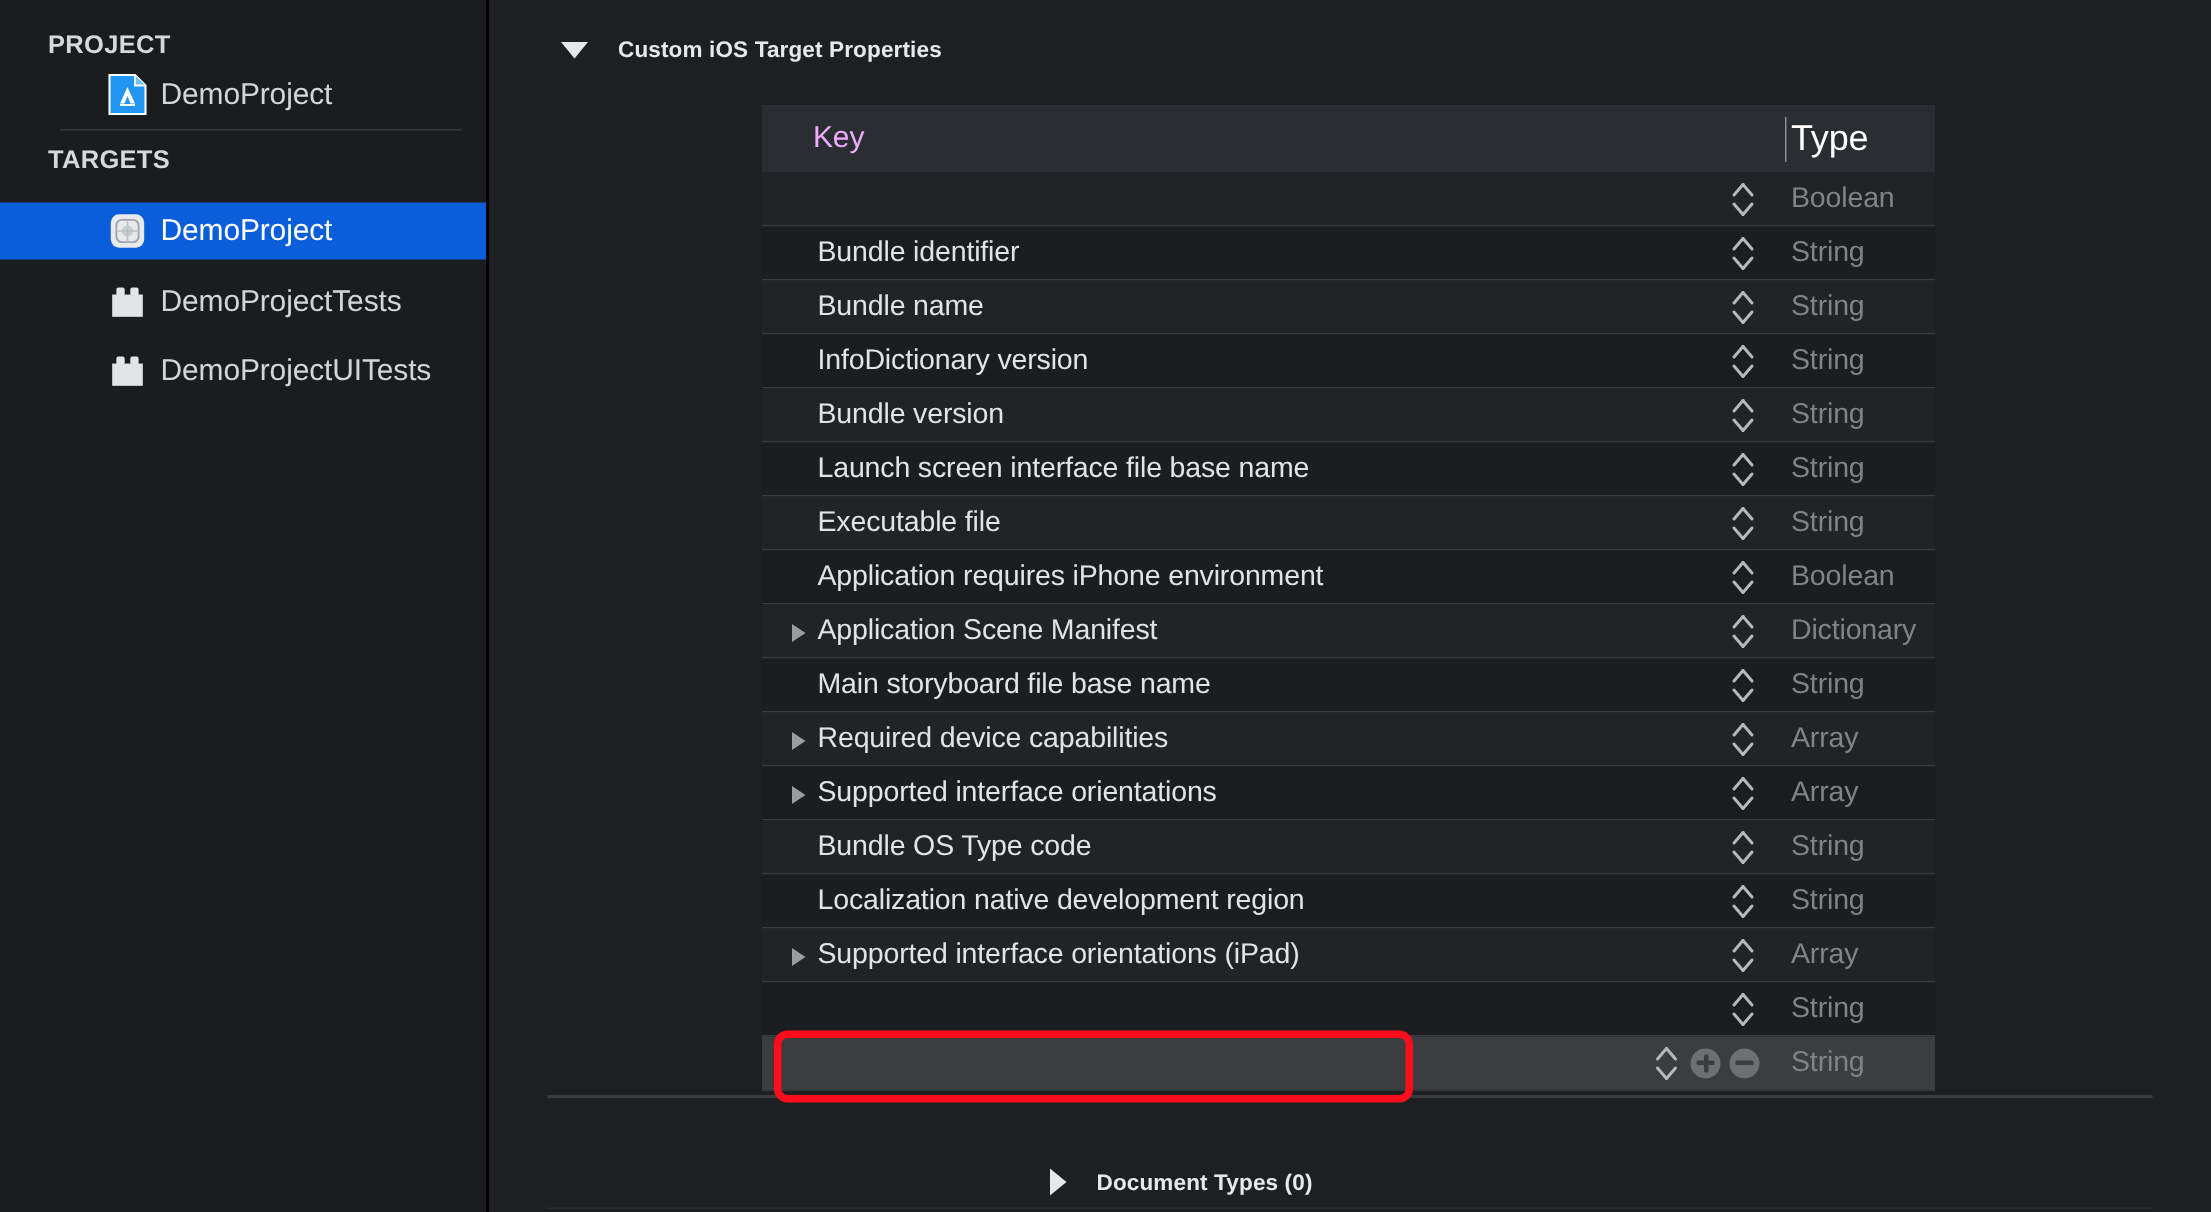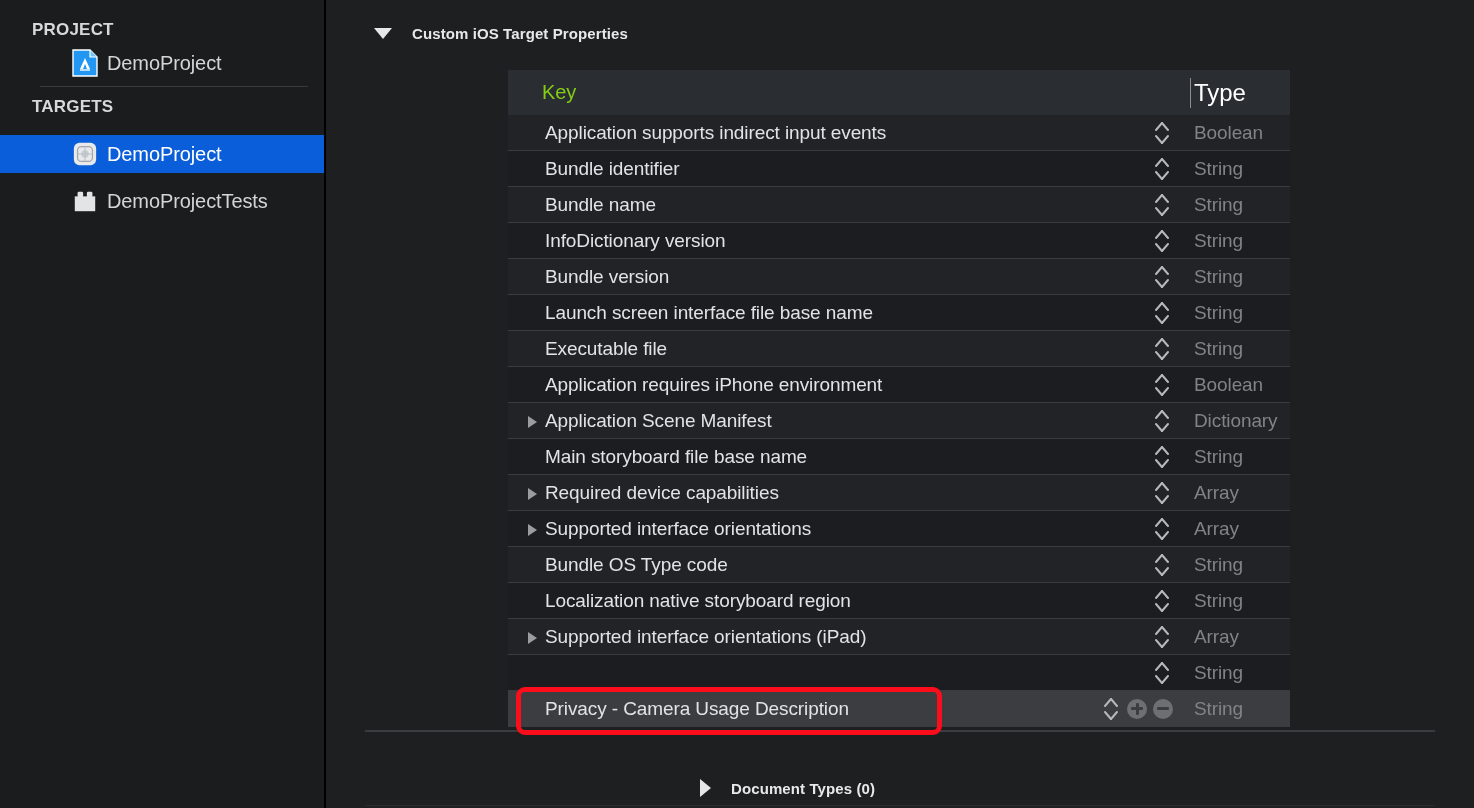--- a/index.html
+++ b/index.html
@@ -137,21 +137,21 @@
     position: relative;
     height: 45px;
     background: #2a2d31;
     display: flex;
     align-items: center;
   }
   #head-key {
     position: absolute;
     left: 34px;
     font-size: 20px;
-    color: #84cc16;
+    color: #f0abfc;
     letter-spacing: -0.1px;
   }
   #head-type {
     position: absolute;
     left: 686px;
     font-size: 24px;
     color: #ffffff;
     letter-spacing: -0.1px;
   }
   #head-col-sep {
@@ -303,20 +303,30 @@
       <span class="sb-icon">
         <svg width="26" height="28" viewBox="0 0 28 28">
           <rect x="3" y="9" width="22" height="16" fill="#e3e4e5"></rect>
           <rect x="6" y="4" width="6" height="6" rx="1.5" fill="#e3e4e5"></rect>
           <rect x="16" y="4" width="6" height="6" rx="1.5" fill="#e3e4e5"></rect>
         </svg>
       </span>
       <span class="sb-label">DemoProjectTests</span>
     </div>
 
+    <div class="sb-row" id="sb-row-uitests">
+      <span class="sb-icon">
+        <svg width="26" height="28" viewBox="0 0 28 28">
+          <rect x="3" y="9" width="22" height="16" fill="#e3e4e5"></rect>
+          <rect x="6" y="4" width="6" height="6" rx="1.5" fill="#e3e4e5"></rect>
+          <rect x="16" y="4" width="6" height="6" rx="1.5" fill="#e3e4e5"></rect>
+        </svg>
+      </span>
+      <span class="sb-label">DemoProjectUITests</span>
+    </div>
   </div>
 
   <div id="sidebar-divider-right"></div>
 
   <div id="main">
 
     <div id="section-header">
       <span class="disclosure-open"></span>
       <span id="section-title">Custom iOS Target Properties</span>
     </div>
@@ -325,21 +335,20 @@
       <div id="table-clip">
 
         <div id="table-head">
           <span id="head-key">Key</span>
           <span id="head-col-sep"></span>
           <span id="head-type">Type</span>
         </div>
 
         <div id="table-body">
             <div class="prow">
-              <span class="pkey">Application supports indirect input events</span>
               <span class="stepper"><svg width="18" height="24" viewBox="0 0 18 24">
                   <path d="M9 2 L15 9" stroke="#b6b8ba" stroke-width="2" fill="none" stroke-linecap="round"></path>
                   <path d="M9 2 L3 9" stroke="#b6b8ba" stroke-width="2" fill="none" stroke-linecap="round"></path>
                   <path d="M9 22 L15 15" stroke="#b6b8ba" stroke-width="2" fill="none" stroke-linecap="round"></path>
                   <path d="M9 22 L3 15" stroke="#b6b8ba" stroke-width="2" fill="none" stroke-linecap="round"></path>
                 </svg></span>
               <span class="ptype">Boolean</span>
             </div>
             <div class="prow alt">
               <span class="pkey">Bundle identifier</span>
@@ -458,21 +467,21 @@
               <span class="pkey">Bundle OS Type code</span>
               <span class="stepper"><svg width="18" height="24" viewBox="0 0 18 24">
                   <path d="M9 2 L15 9" stroke="#b6b8ba" stroke-width="2" fill="none" stroke-linecap="round"></path>
                   <path d="M9 2 L3 9" stroke="#b6b8ba" stroke-width="2" fill="none" stroke-linecap="round"></path>
                   <path d="M9 22 L15 15" stroke="#b6b8ba" stroke-width="2" fill="none" stroke-linecap="round"></path>
                   <path d="M9 22 L3 15" stroke="#b6b8ba" stroke-width="2" fill="none" stroke-linecap="round"></path>
                 </svg></span>
               <span class="ptype">String</span>
             </div>
             <div class="prow alt">
-              <span class="pkey">Localization native storyboard region</span>
+              <span class="pkey">Localization native development region</span>
               <span class="stepper"><svg width="18" height="24" viewBox="0 0 18 24">
                   <path d="M9 2 L15 9" stroke="#b6b8ba" stroke-width="2" fill="none" stroke-linecap="round"></path>
                   <path d="M9 2 L3 9" stroke="#b6b8ba" stroke-width="2" fill="none" stroke-linecap="round"></path>
                   <path d="M9 22 L15 15" stroke="#b6b8ba" stroke-width="2" fill="none" stroke-linecap="round"></path>
                   <path d="M9 22 L3 15" stroke="#b6b8ba" stroke-width="2" fill="none" stroke-linecap="round"></path>
                 </svg></span>
               <span class="ptype">String</span>
             </div>
             <div class="prow">
               <span class="tri"></span>
@@ -488,21 +497,20 @@
             <div class="prow alt">
               <span class="stepper"><svg width="18" height="24" viewBox="0 0 18 24">
                   <path d="M9 2 L15 9" stroke="#b6b8ba" stroke-width="2" fill="none" stroke-linecap="round"></path>
                   <path d="M9 2 L3 9" stroke="#b6b8ba" stroke-width="2" fill="none" stroke-linecap="round"></path>
                   <path d="M9 22 L15 15" stroke="#b6b8ba" stroke-width="2" fill="none" stroke-linecap="round"></path>
                   <path d="M9 22 L3 15" stroke="#b6b8ba" stroke-width="2" fill="none" stroke-linecap="round"></path>
                 </svg></span>
               <span class="ptype">String</span>
             </div>
             <div class="prow selected">
-              <span class="pkey">Privacy - Camera Usage Description</span>
               <span class="stepper"><svg width="18" height="24" viewBox="0 0 18 24">
                   <path d="M9 2 L15 9" stroke="#b6b8ba" stroke-width="2" fill="none" stroke-linecap="round"></path>
                   <path d="M9 2 L3 9" stroke="#b6b8ba" stroke-width="2" fill="none" stroke-linecap="round"></path>
                   <path d="M9 22 L15 15" stroke="#b6b8ba" stroke-width="2" fill="none" stroke-linecap="round"></path>
                   <path d="M9 22 L3 15" stroke="#b6b8ba" stroke-width="2" fill="none" stroke-linecap="round"></path>
                 </svg></span>
               <span class="pm plus"></span>
               <span class="pm minus"></span>
               <span class="ptype">String</span>
             </div>

